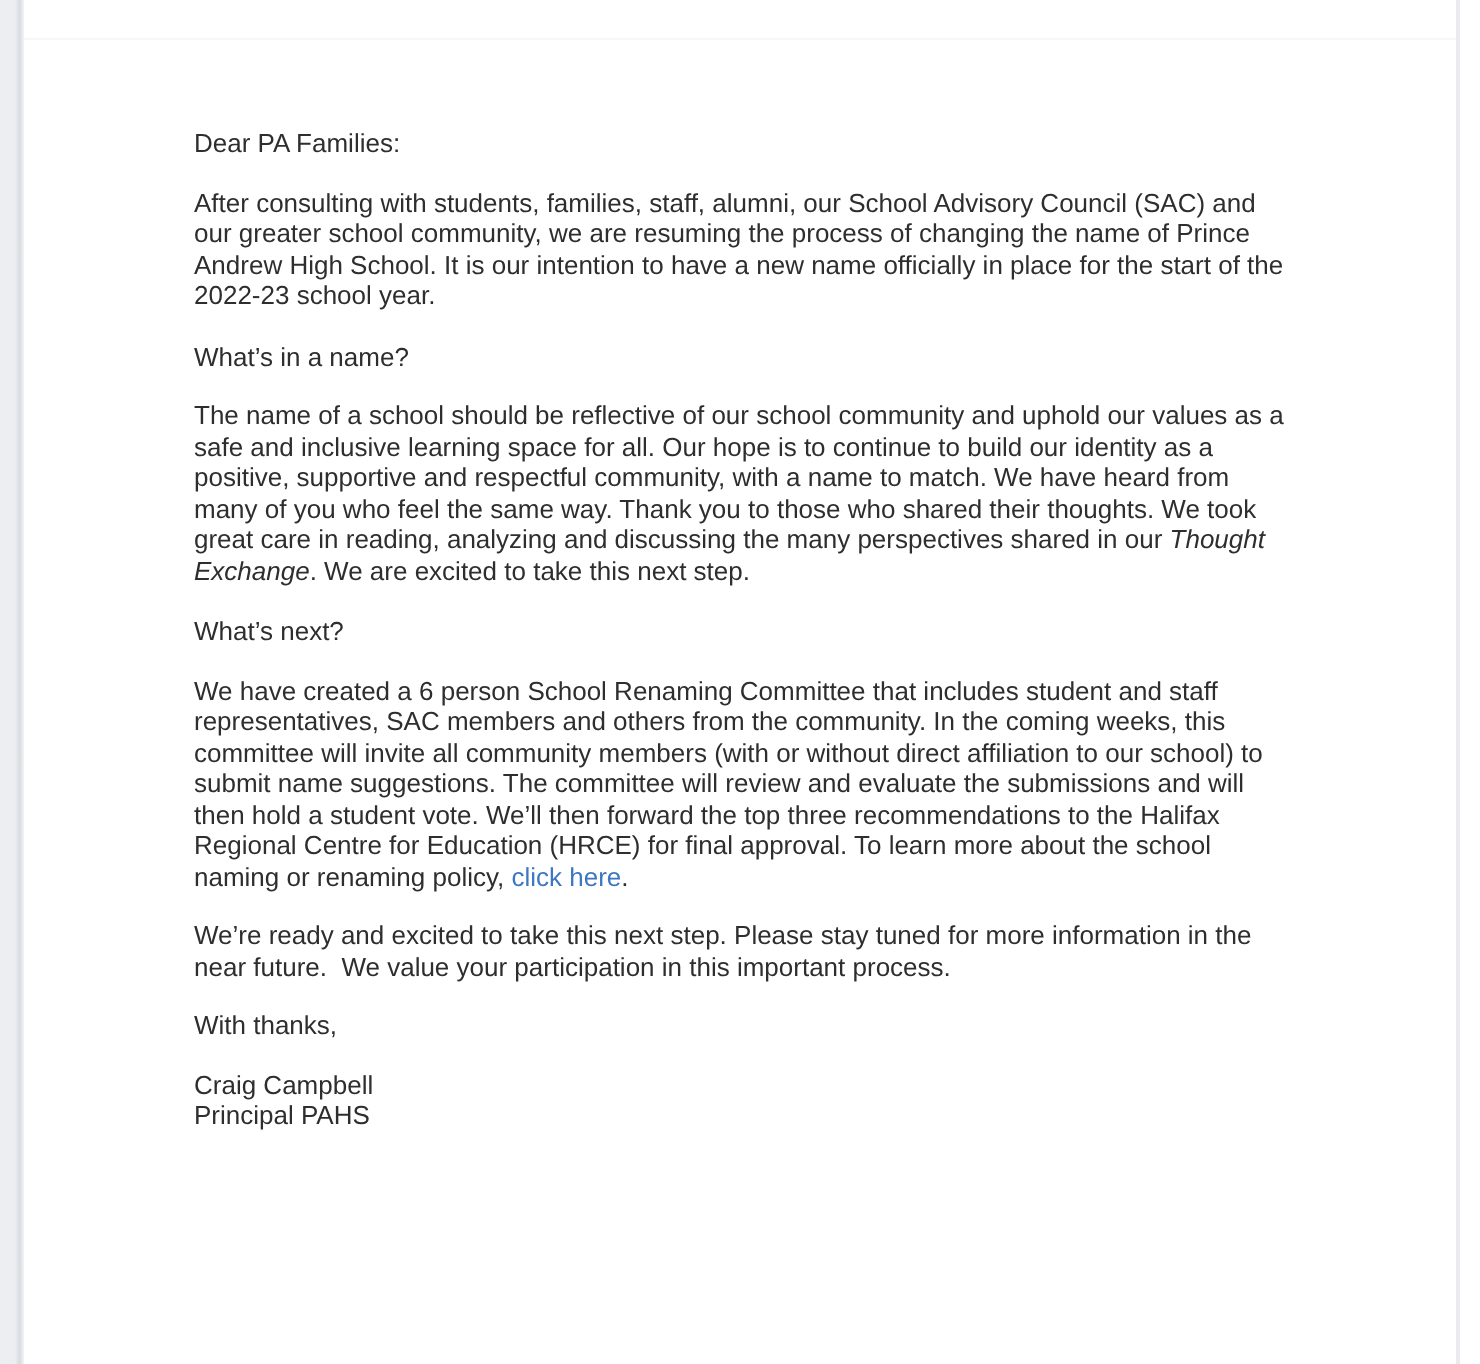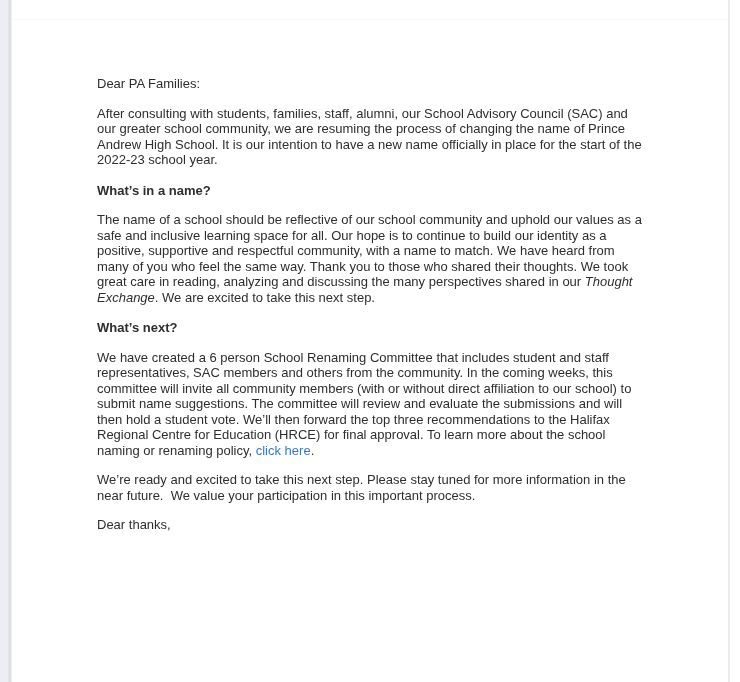--- a/index.html
+++ b/index.html
@@ -32,28 +32,28 @@
   }
   .crease-top {
     position: absolute;
     left: 12px; right: 12px; top: 19px;
     height: 1px;
     background: rgba(120,125,135,0.06);
   }
   .content {
     position: absolute;
     left: 97px;
-    top: 76px;
+    top: 64px;
     width: 551px;
     font-size: 13px;
     line-height: 15.5px;
     color: #2e2e2e;
   }
   .para { margin-bottom: 14px; }
-  .heading { font-weight: bold; margin-top: 15px; }
+  .heading { font-weight: normal; margin-top: 15px; }
   .italic { font-style: italic; }
   a.doc-link {
     color: #3d77c2;
     cursor: pointer;
   }
 </style>
 </head>
 <body>
 
 <div class="page">
@@ -71,17 +71,18 @@
     <p class="para heading">What’s in a name?</p>
 
     <p class="para"><span>The name of a school should be reflective of our school community and uphold our values as a safe and inclusive learning space for all. Our hope is to continue to build our identity as a positive, supportive and respectful community, with a name to match. We have heard from many of you who feel the same way. Thank you to those who shared their thoughts. We took great care in reading, analyzing and discussing the many perspectives shared in our </span><span class="italic">Thought Exchange</span><span>. We are excited to take this next step.</span></p>
 
     <p class="para heading">What’s next?</p>
 
     <p class="para"><span>We have created a 6 person School Renaming Committee that includes student and staff representatives, SAC members and others from the community. In the coming weeks, this committee will invite all community members (with or without direct affiliation to our school) to submit name suggestions. The committee will review and evaluate the submissions and will then hold a student vote. We’ll then forward the top three recommendations to the Halifax Regional Centre for Education (HRCE) for final approval. To learn more about the school naming or renaming policy, </span><a class="doc-link">click here</a><span>.</span></p>
 
     <p class="para">We’re ready and excited to take this next step. Please stay tuned for more information in the near future.&nbsp; We value your participation in this important process.</p>
 
-    <p class="para">Dear thanks,</p>
+    <p class="para">With thanks,</p>
 
+    <p class="para"><span>Craig Campbell</span><br><span>Principal PAHS</span></p>
 
   </div>
 </div>
 
 </body></html>

